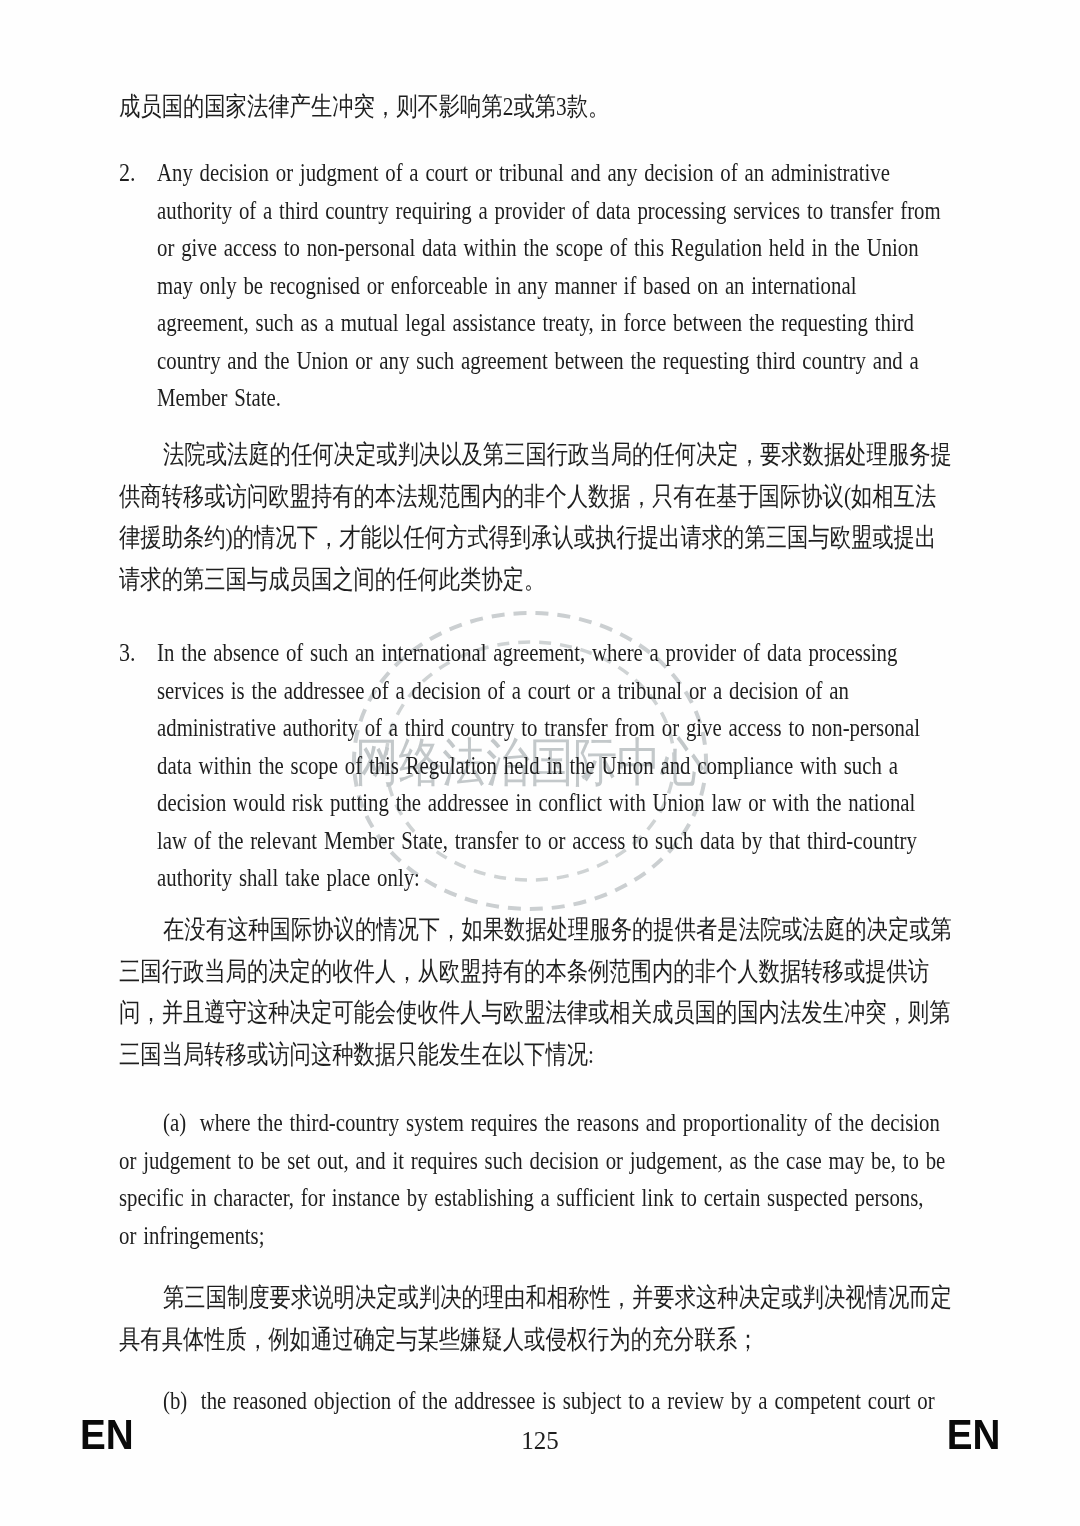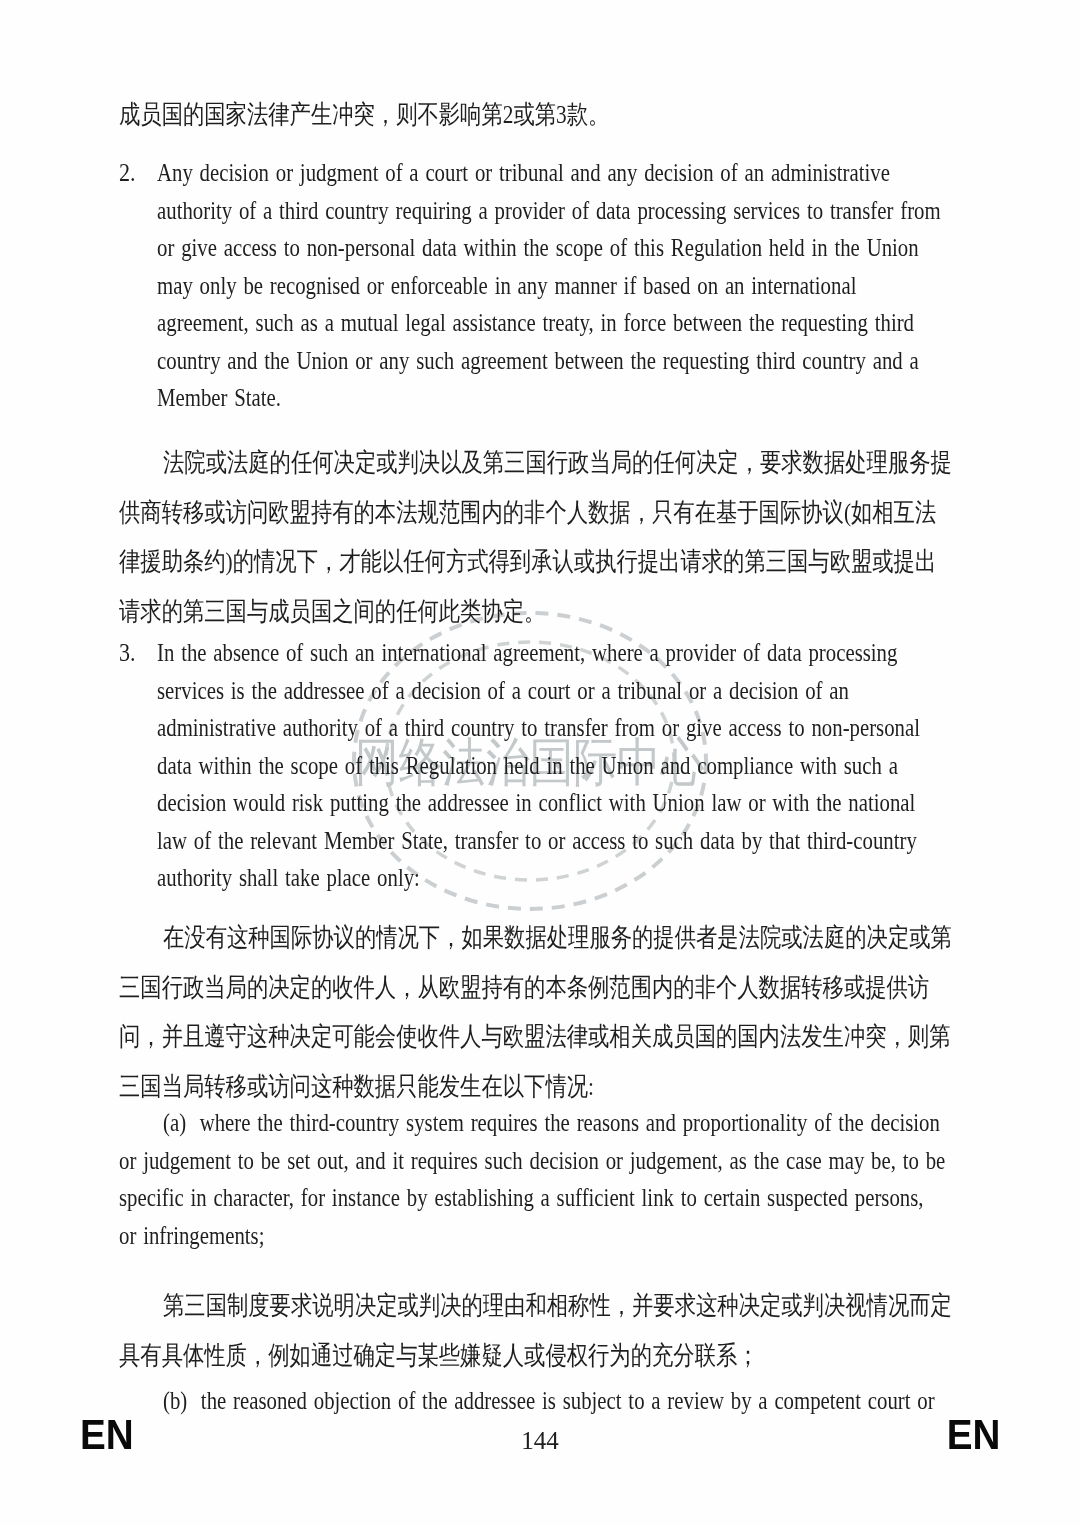--- a/index.html
+++ b/index.html
@@ -18,21 +18,21 @@
     font-size:52px;color:#c3c8ca;white-space:pre;
     transform:scaleX(0.84);transform-origin:0 50%;
     letter-spacing:0px;font-family:"Liberation Serif","DejaVu Serif",serif;
   }
 
   
   .doc{position:absolute;left:0;top:0;width:1080px;height:1526px;}
   .block{position:absolute;left:119px;}
   .line{white-space:pre;}
   .item .line,.sub .line{height:37.5px;line-height:37.5px;}
-  .cn .line{height:41.5px;line-height:41.5px;margin-top:8px;}
+  .cn .line{height:41.5px;line-height:41.5px;}
   .scale{display:inline-block;transform:scaleX(0.80);transform-origin:0 50%;word-spacing:2px;}
   .cn .scale{transform:scaleX(0.82);}
   .item{padding-left:0;}
   .item .item-no{position:absolute;left:0;top:0;height:37.5px;line-height:37.5px;display:inline-block;transform:scaleX(0.85);transform-origin:0 50%;}
   .item .lines{margin-left:38px;}
   .cn.indent .line:first-child .scale{margin-left:44px;}
   .sub .line:first-child .scale{margin-left:44px;}
 
   
   .footer-en{
@@ -122,16 +122,16 @@
         </div>
       </div>
       <div class="block sub" style="top: 1382px;">
         <div class="lines">
           <div class="line"><span class="scale">(b)  the reasoned objection of the addressee is subject to a review by a competent court or</span></div>
         </div>
       </div>
     </div>
 
   <div class="footer-en left">EN</div>
-  <div class="page-num">144</div>
+  <div class="page-num">125</div>
   <div class="footer-en right">EN</div>
 
 </div>
 
 </body></html>

